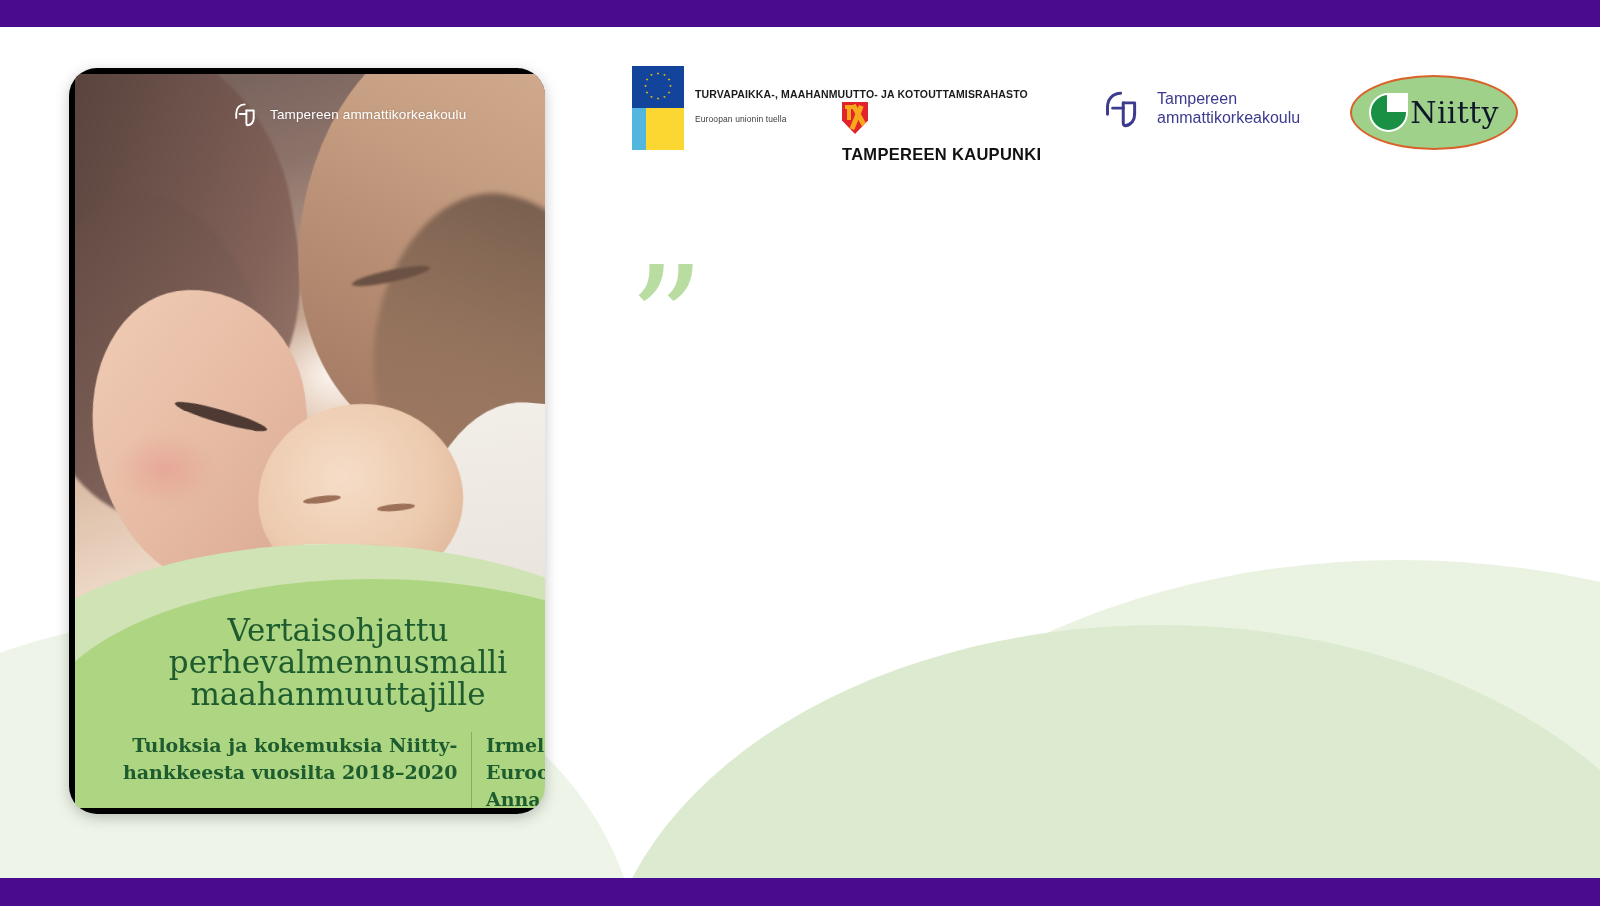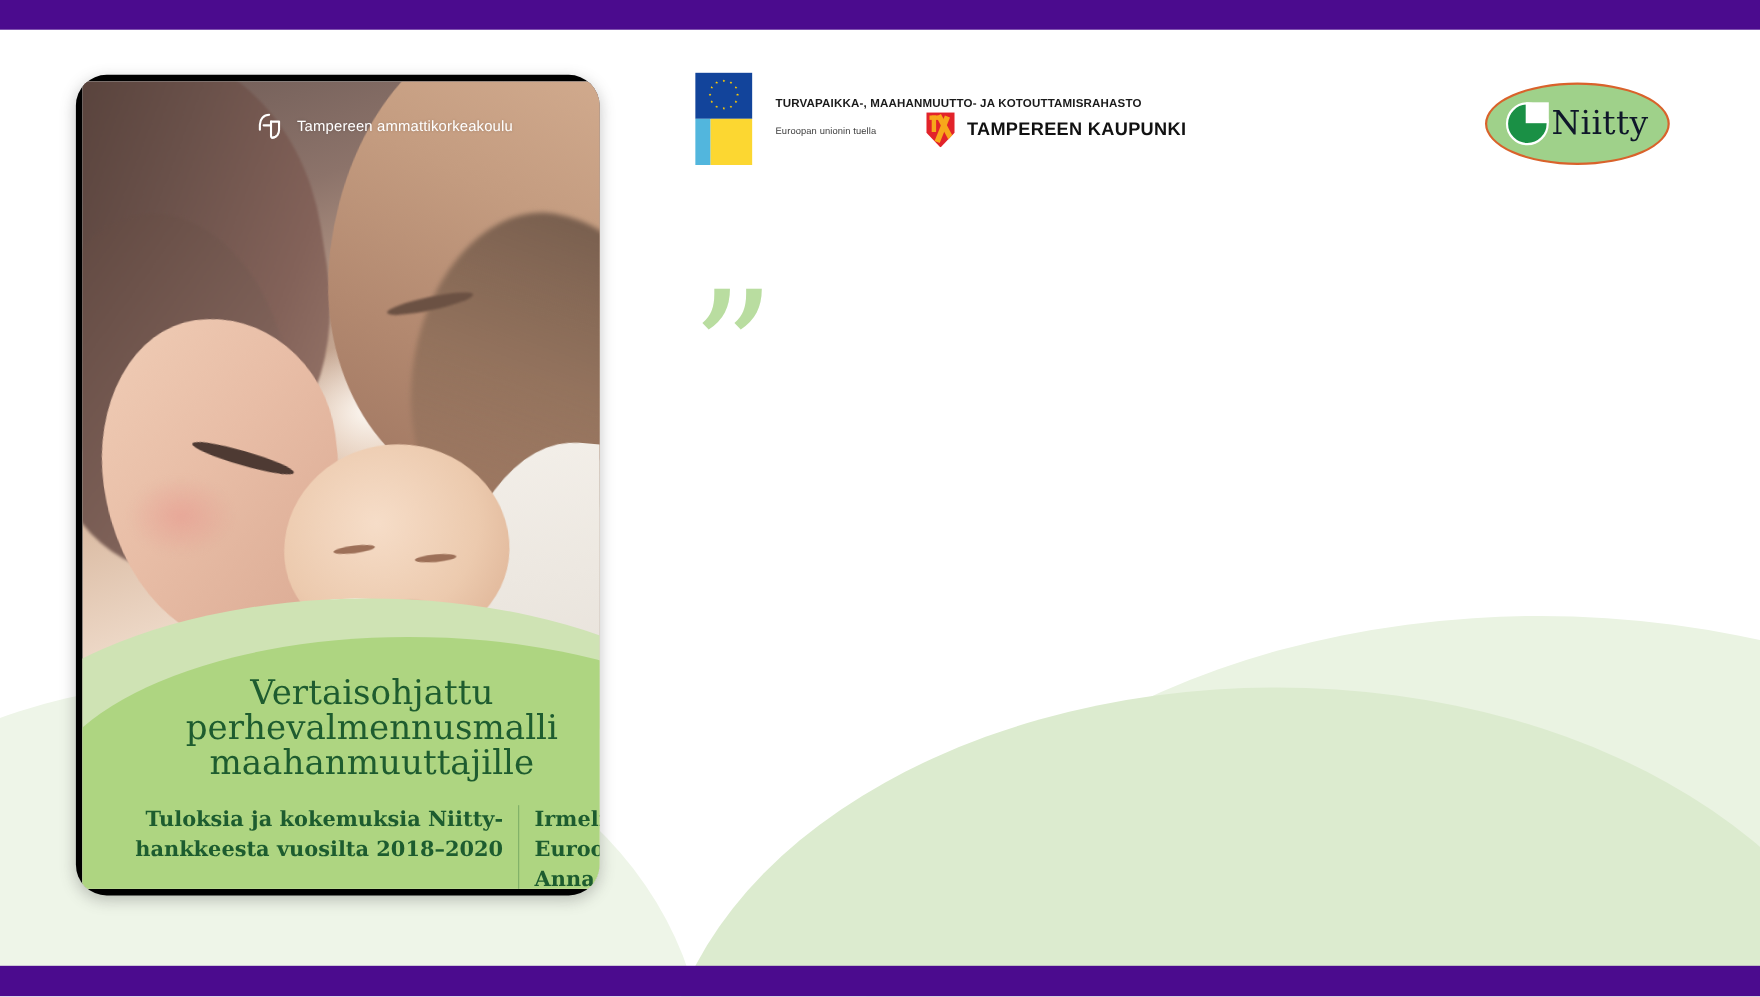--- a/index.html
+++ b/index.html
@@ -360,42 +360,43 @@
     left: 0; top: 42px;
     width: 14px; height: 42px;
     background: #52b6dd;
   }
   .eu-yellow {
     position: absolute;
     left: 14px; top: 42px;
     width: 38px; height: 42px;
     background: #fcd731;
   }
-  .eu-texts { padding-top: 22px; margin-left: 10px; }
+  .eu-texts { padding-top: 22px; }
   .eu-title {
     font-size: 10.5px;
     font-weight: bold;
     line-height: 1.32;
     letter-spacing: 0.15px;
     color: #1a1a1a;
   }
   .eu-sub {
     margin-top: 12px;
     font-size: 8.5px;
     color: #3d3d3d;
     letter-spacing: 0.1px;
   }
 
   .logo-city {
     position: absolute;
     left: 210px;
     top: 36px;
     display: flex;
-    align-items: center;
+    align-items: flex-start;
     gap: 11px;
+    flex-direction: column;
   }
   .city-shield {
     width: 26px;
     height: 32px;
     position: relative;
     background: #e2232a;
     clip-path: polygon(0 0, 100% 0, 100% 58%, 50% 100%, 0 58%);
     overflow: hidden;
   }
   .city-shield .s1, .city-shield .s2, .city-shield .s3 {
@@ -604,20 +605,35 @@
     <div class="logo-city">
       <span class="city-shield">
         <span class="s1"></span>
           <span class="s2"></span>
           <span class="s3"></span>
           <span class="s4"></span>
       </span>
       <span class="city-name">TAMPEREEN KAUPUNKI</span>
     </div>
 
+    <div class="logo-tamk">
+      <span class="mark">
+        <svg viewBox="0 0 48 48" width="42" height="42" aria-hidden="true">
+          <path d="M19 6 C10 6 4 13 4 22 L4 30" fill="none" stroke="#3d3b8e" stroke-width="3.4" stroke-linecap="round"></path>
+          <path d="M10 23 L22 23" fill="none" stroke="#3d3b8e" stroke-width="3.4" stroke-linecap="round"></path>
+          <path d="M22 17 L22 40 C22 44 26 44 30 41" fill="none" stroke="#3d3b8e" stroke-width="3.4" stroke-linecap="round"></path>
+          <path d="M22 17 L35 17 L35 30" fill="none" stroke="#3d3b8e" stroke-width="3.4" stroke-linecap="round" stroke-linejoin="round"></path>
+          <path d="M35 30 C35 38 30 42 24 43" fill="none" stroke="#3d3b8e" stroke-width="3.4" stroke-linecap="round"></path>
+        </svg>
+      </span>
+      <span class="tamk-txt">
+        <span style="display:block">Tampereen</span>
+        <span style="display:block">ammattikorkeakoulu</span>
+      </span>
+    </div>
 
     <div class="logo-niitty">
       <span class="niitty-mark">
         <span class="niitty-disc"></span>
         <span class="niitty-notch"></span>
       </span>
       <span class="niitty-word">Niitty</span>
     </div>
 
   </div>

